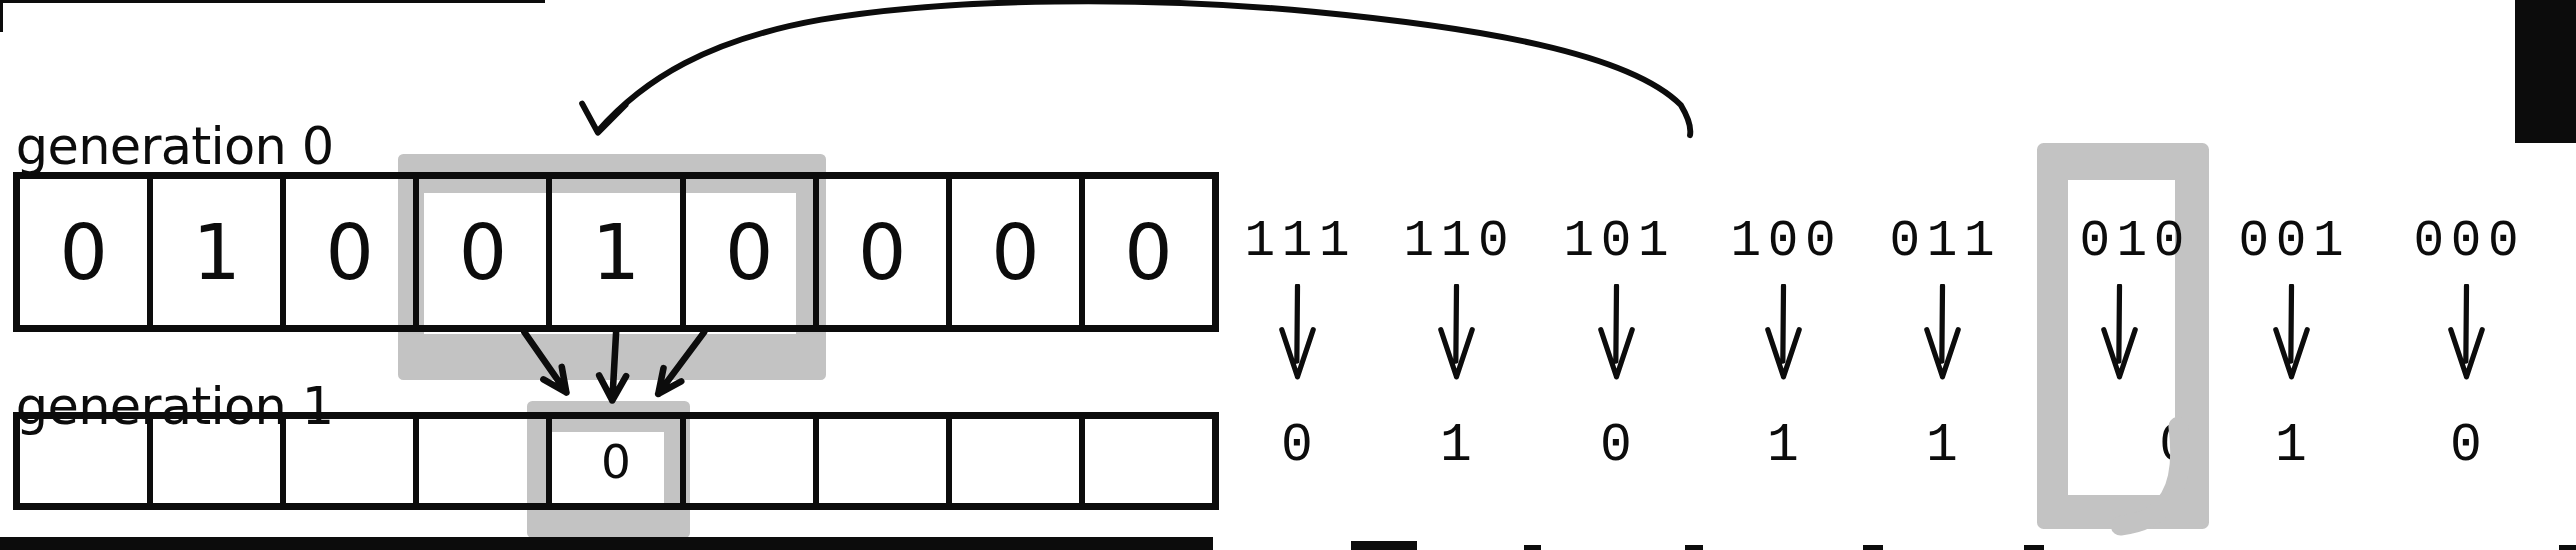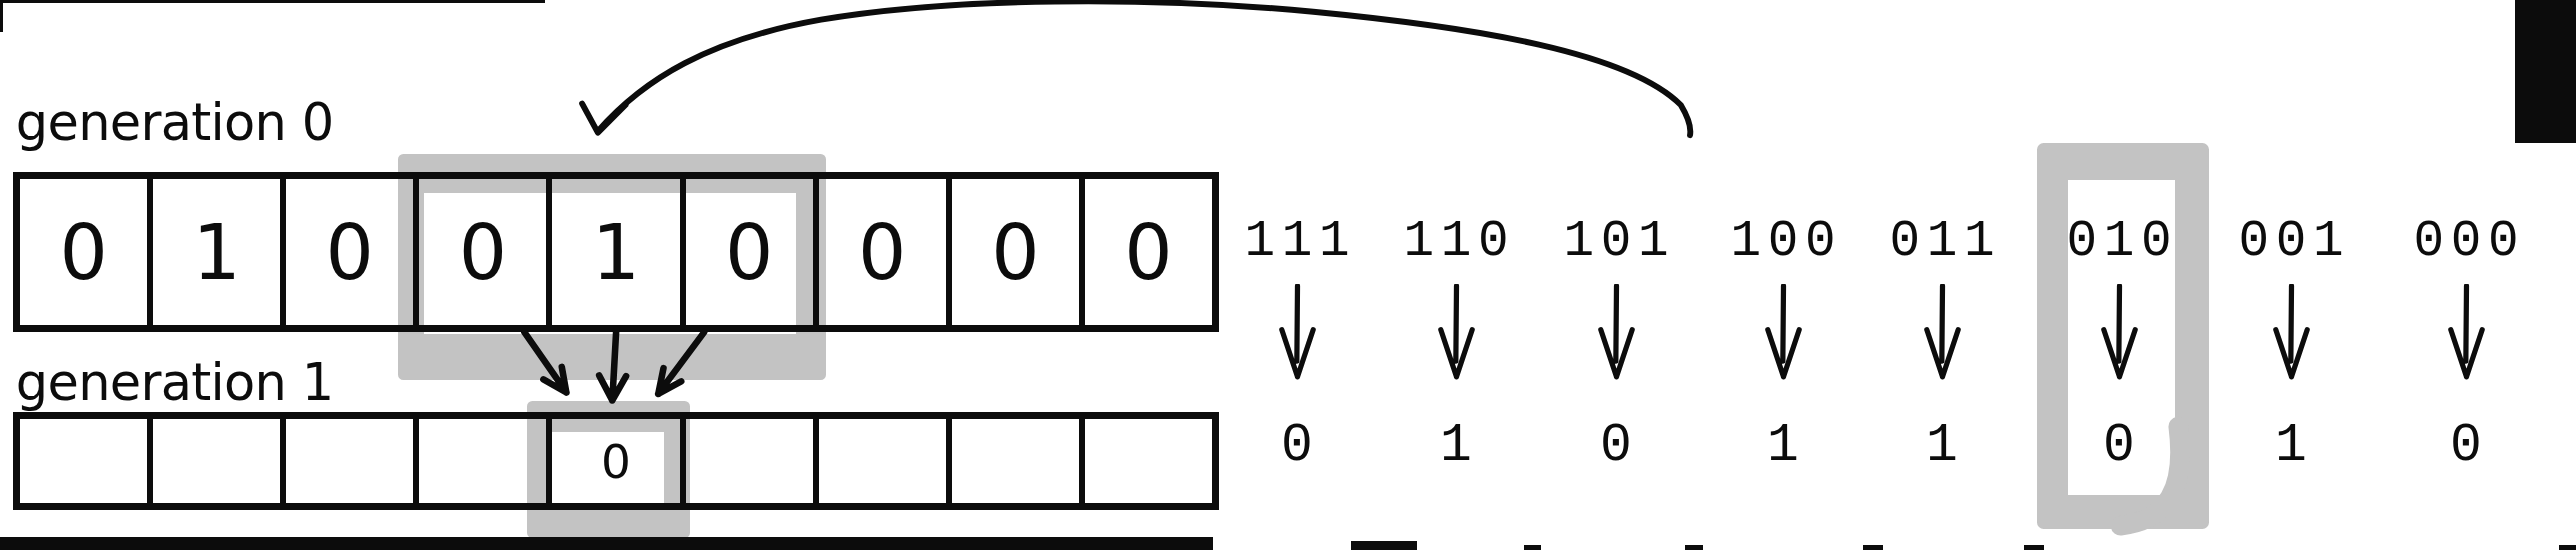--- a/index.html
+++ b/index.html
@@ -5,21 +5,21 @@
   html,body{margin:0;padding:0;background:#fff;}
   .canvas{position:relative;width:2576px;height:550px;background:var(--bg,#fff);overflow:hidden;
           font-family:"DejaVu Sans",sans-serif;color:var(--ink,#0c0c0c);}
   
   .top-line{position:absolute;left:0;top:0;width:545px;height:3.3px;background:var(--ink);z-index:5;}
   .left-tick{position:absolute;left:0;top:0;width:2.6px;height:31.5px;background:var(--ink);z-index:5;}
   .block-top-right{position:absolute;left:2515px;top:0;width:61px;height:143px;background:var(--ink);z-index:5;}
   .bar-bottom{position:absolute;left:0;top:537px;width:1213px;height:13px;background:var(--ink);z-index:6;}
   .fragment{position:absolute;bottom:0;background:var(--ink);z-index:6;}
   
-  .label{position:absolute;font-size:51px;letter-spacing:-0.7px;z-index:3;white-space:nowrap;}
+  .label{position:absolute;font-size:51px;letter-spacing:-0.7px;z-index:3;white-space:nowrap;margin-top:24px;}
   .label.gen0{left:15.8px;top:93px;}
   .label.gen1{left:15.8px;top:353px;}
   .label.ruleset{left:1319px;top:93px;}
   
   .row{position:absolute;left:13px;width:1206px;display:flex;border:7.9px solid var(--ink);
        box-sizing:border-box;z-index:2;background:transparent;}
   .row.gen0{top:172px;height:160px;}
   .row.gen1{top:412px;height:98px;}
   .cell{flex:1;border-left:6.6px solid var(--ink);display:flex;align-items:center;justify-content:center;}
   .cell:first-child{border-left:none;}
@@ -112,21 +112,21 @@
         </svg>
         <div class="output">1</div>
       </div>
       <div class="rule-col" style="left: 1870px;">
         <div class="triplet">011</div>
         <svg class="rule-arrow" width="49" height="98" viewBox="0 0 74 150">
           <path d="M 37 3 L 36 118 M 13 70 L 37 142 M 61 70 L 37 142" stroke="#0c0c0c" stroke-width="8" fill="none" stroke-linecap="round"></path>
         </svg>
         <div class="output">1</div>
       </div>
-      <div class="rule-col" style="left: 2047px;">
+      <div class="rule-col" style="left: 2047px; text-align: right;">
         <div class="triplet">010</div>
         <svg class="rule-arrow" width="49" height="98" viewBox="0 0 74 150">
           <path d="M 37 3 L 36 118 M 13 70 L 37 142 M 61 70 L 37 142" stroke="#0c0c0c" stroke-width="8" fill="none" stroke-linecap="round"></path>
         </svg>
         <div class="output">0</div>
       </div>
       <div class="rule-col" style="left: 2219px;">
         <div class="triplet">001</div>
         <svg class="rule-arrow" width="49" height="98" viewBox="0 0 74 150">
           <path d="M 37 3 L 36 118 M 13 70 L 37 142 M 61 70 L 37 142" stroke="#0c0c0c" stroke-width="8" fill="none" stroke-linecap="round"></path>

